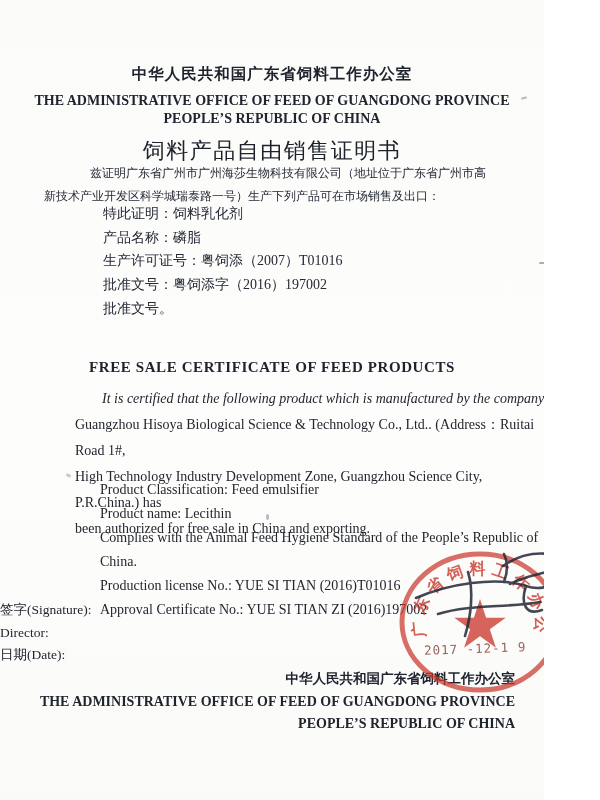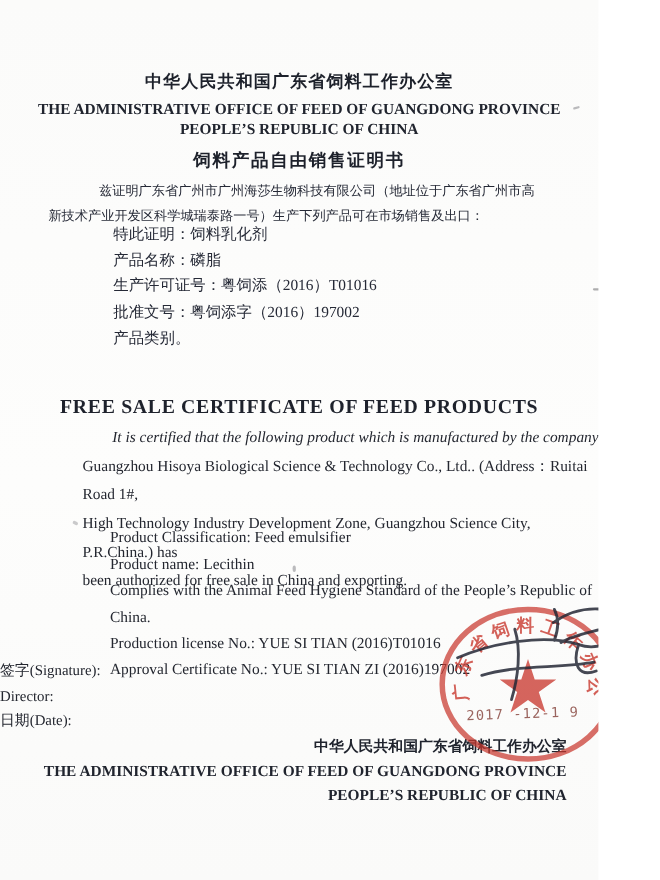--- a/index.html
+++ b/index.html
@@ -3,25 +3,25 @@
 <meta charset="utf-8">
 <style>
   html,body{margin:0;padding:0;}
   body{width:600px;height:800px;font-family:"Liberation Serif","DejaVu Serif",serif;}
   .page{position:relative;width:544px;height:800px;background:linear-gradient(180deg,#fbfbfa 0%,#fdfdfc 55%,#fafaf9 100%);color:#23262f;overflow:hidden;}
   .abs{position:absolute;}
   .center{text-align:center;width:100%;}
   .cn{font-family:"Liberation Serif","DejaVu Serif",serif;}
   .cn-office-title{top:64px;font-size:15.5px;font-weight:bold;letter-spacing:1px;color:#1d212b;}
   .en-office-title{top:92px;font-size:14px;font-weight:bold;line-height:18px;color:#20242e;}
-  .doc-title{top:136px;font-size:16px;font-weight:bold;letter-spacing:1.5px;color:#1d212b;}
+  .doc-title{top:136px;font-size:22px;font-weight:normal;letter-spacing:1.5px;color:#1d212b;}
   .cn-intro{top:162px;left:44px;width:515px;font-size:12px;line-height:23px;font-weight:500;color:#252936;}
   .cn-intro .line1{text-indent:46px;}
   .cn-details{top:202px;left:103px;font-size:14px;line-height:23.7px;font-weight:500;color:#252936;}
-  .en-heading{top:359px;font-size:18px;font-weight:bold;letter-spacing:.6px;color:#1e222c;}
+  .en-heading{top:359px;font-size:15px;font-weight:bold;letter-spacing:.6px;color:#1e222c;}
   .en-intro{top:386px;left:75px;width:470px;font-size:14px;line-height:26px;color:#23262f;}
   .en-intro .line1{text-indent:27px;font-style:italic;}
   .en-details{top:478px;left:100px;font-size:14px;line-height:24px;color:#23262f;}
   .sig-labels{top:599px;left:0;width:405px;text-align:left;font-size:13.5px;line-height:22.5px;color:#23262f;font-family:Liberation Serif, serif;}
   .office-block{top:668px;left:0;width:515px;text-align:right;line-height:22.5px;}
   .office-block .cn-line{font-size:13.5px;font-weight:600;color:#20242e;}
   .office-block .en-line{font-size:14px;font-weight:bold;color:#20242e;}
   .stamp-svg{left:392px;top:546px;width:176px;height:152px;opacity:.88;}
   .signature-svg{left:408px;top:546px;width:180px;height:100px;}
   .date-stamp{left:424px;top:641px;font-family:"DejaVu Sans Mono",monospace;font-size:12.5px;letter-spacing:1px;color:#8a4a43;transform:rotate(-2deg);opacity:.85;}
@@ -43,23 +43,23 @@
   </div>
   <div class="abs center cn doc-title">饲料产品自由销售证明书</div>
 
   <div class="abs cn cn-intro">
     <div class="line1">兹证明广东省广州市广州海莎生物科技有限公司（地址位于广东省广州市高</div>
     <div>新技术产业开发区科学城瑞泰路一号）生产下列产品可在市场销售及出口：</div>
   </div>
   <div class="abs cn cn-details">
     <div>特此证明：饲料乳化剂</div>
     <div>产品名称：磷脂</div>
-    <div>生产许可证号：粤饲添（2016）T01016</div>
+    <div>生产许可证号：粤饲添（2007）T01016</div>
     <div>批准文号：粤饲添字（2016）197002</div>
-    <div>产品类别。</div>
+    <div>批准文号。</div>
   </div>
 
   <div class="abs center en-heading">FREE SALE CERTIFICATE OF FEED PRODUCTS</div>
   <div class="abs en-intro">
     <div class="line1">It is certified that the following product which is manufactured by the company</div>
     <div>Guangzhou Hisoya Biological Science &amp; Technology Co., Ltd.. (Address：Ruitai Road 1#,</div>
     <div>High Technology Industry Development Zone, Guangzhou Science City, P.R.China.) has</div>
     <div>been authorized for free sale in China and exporting.</div>
   </div>
   <div class="abs en-details">

